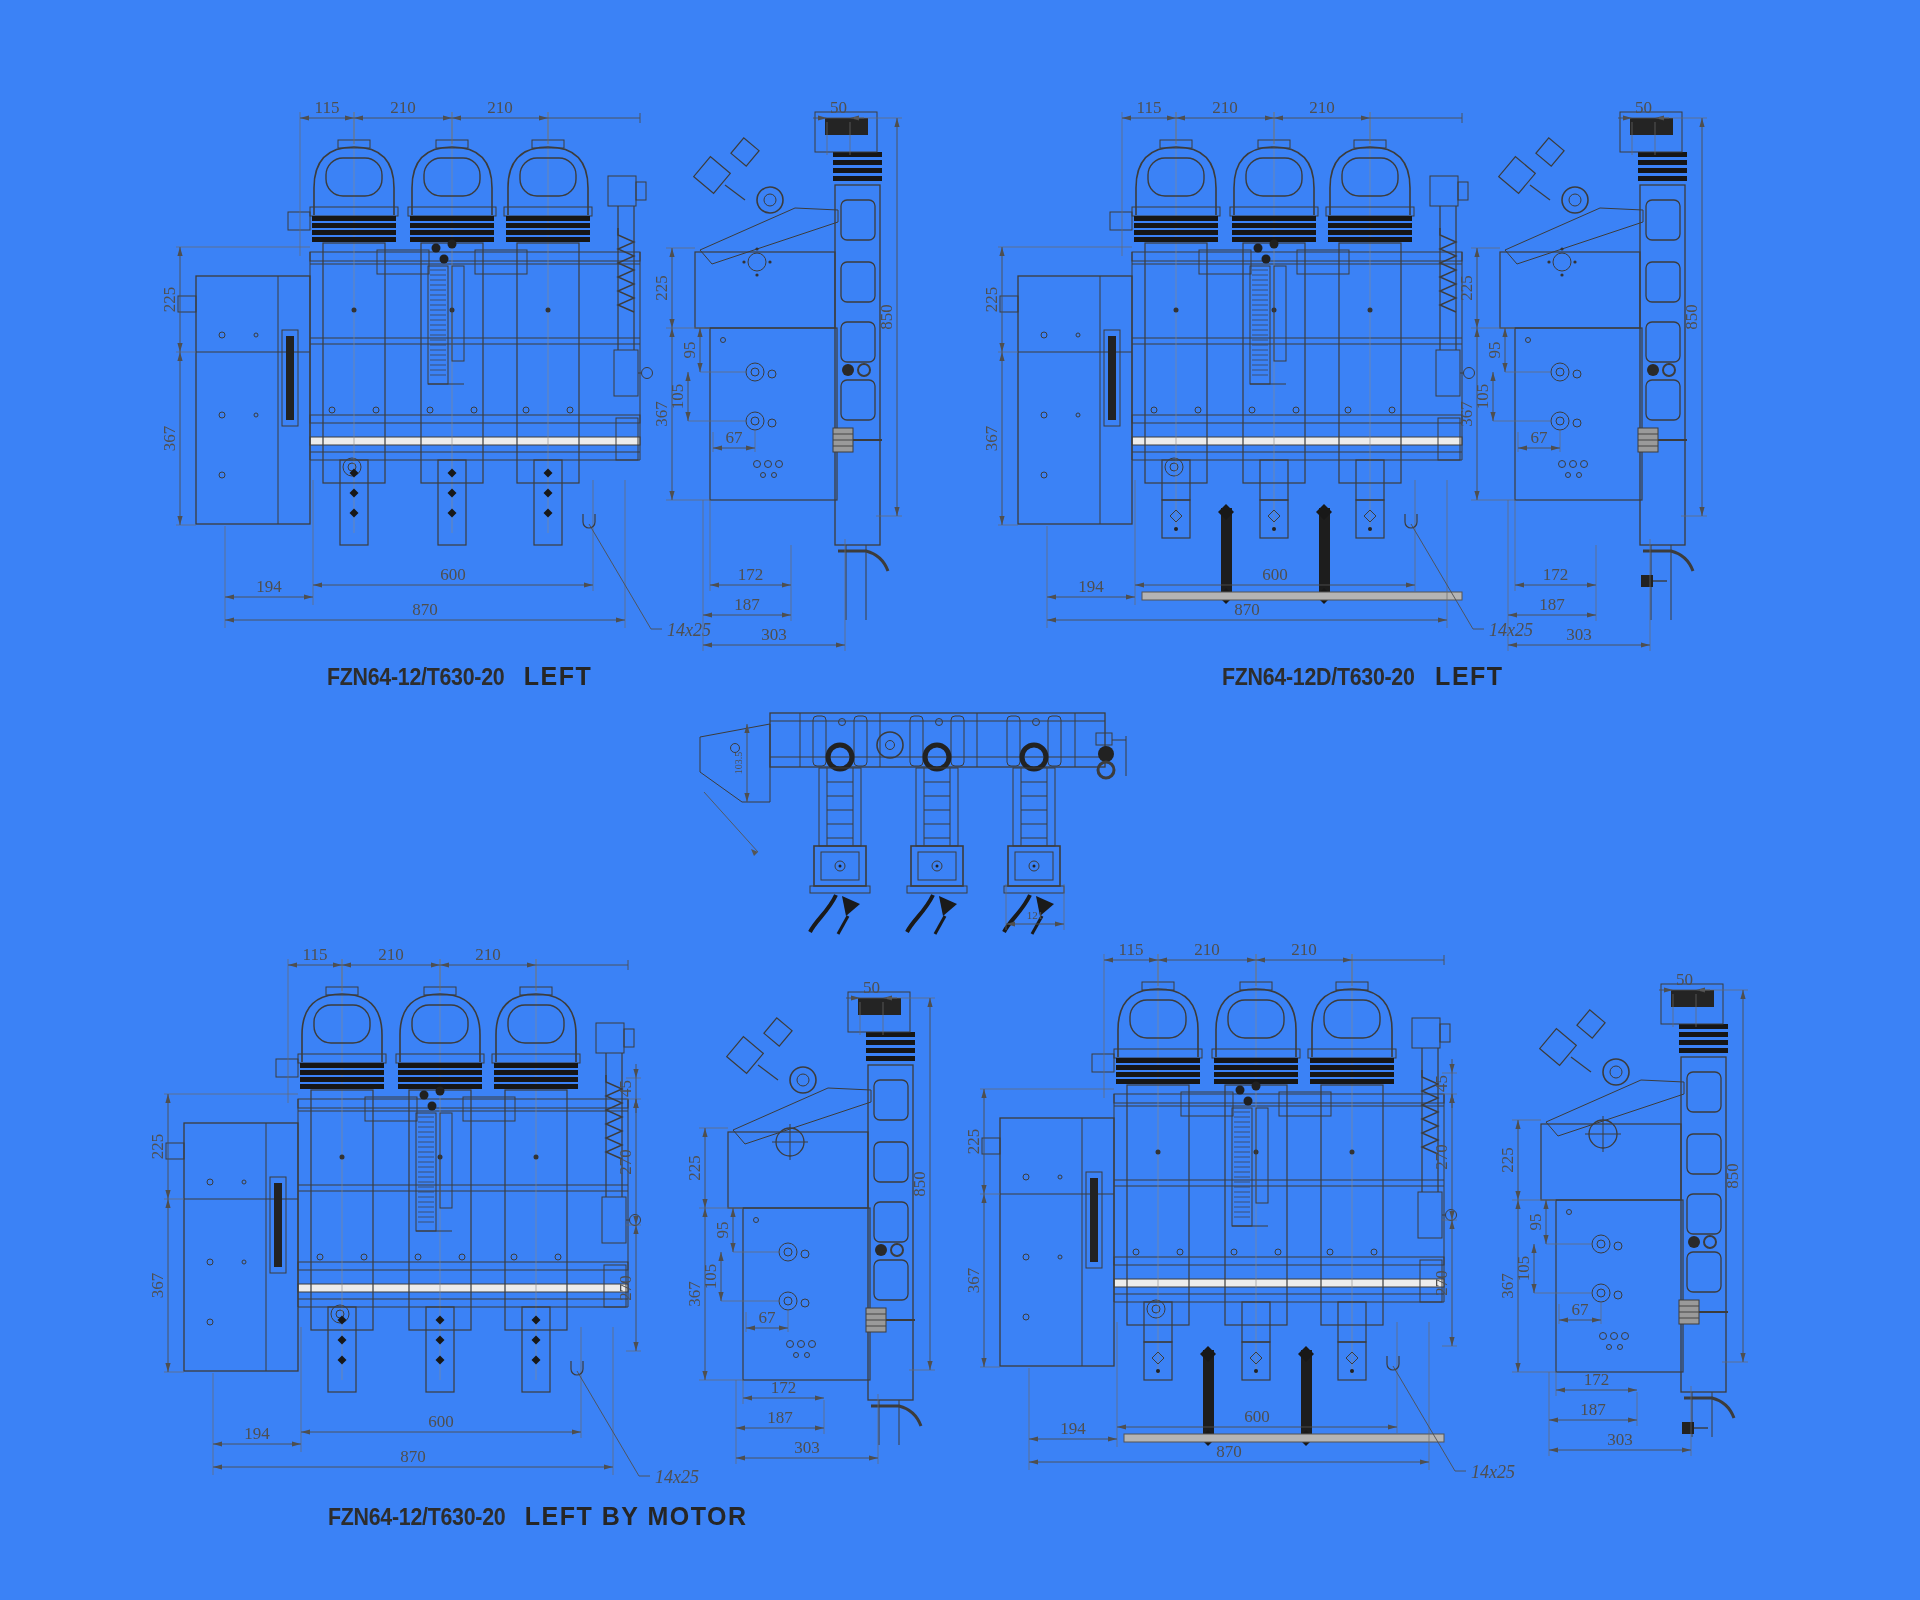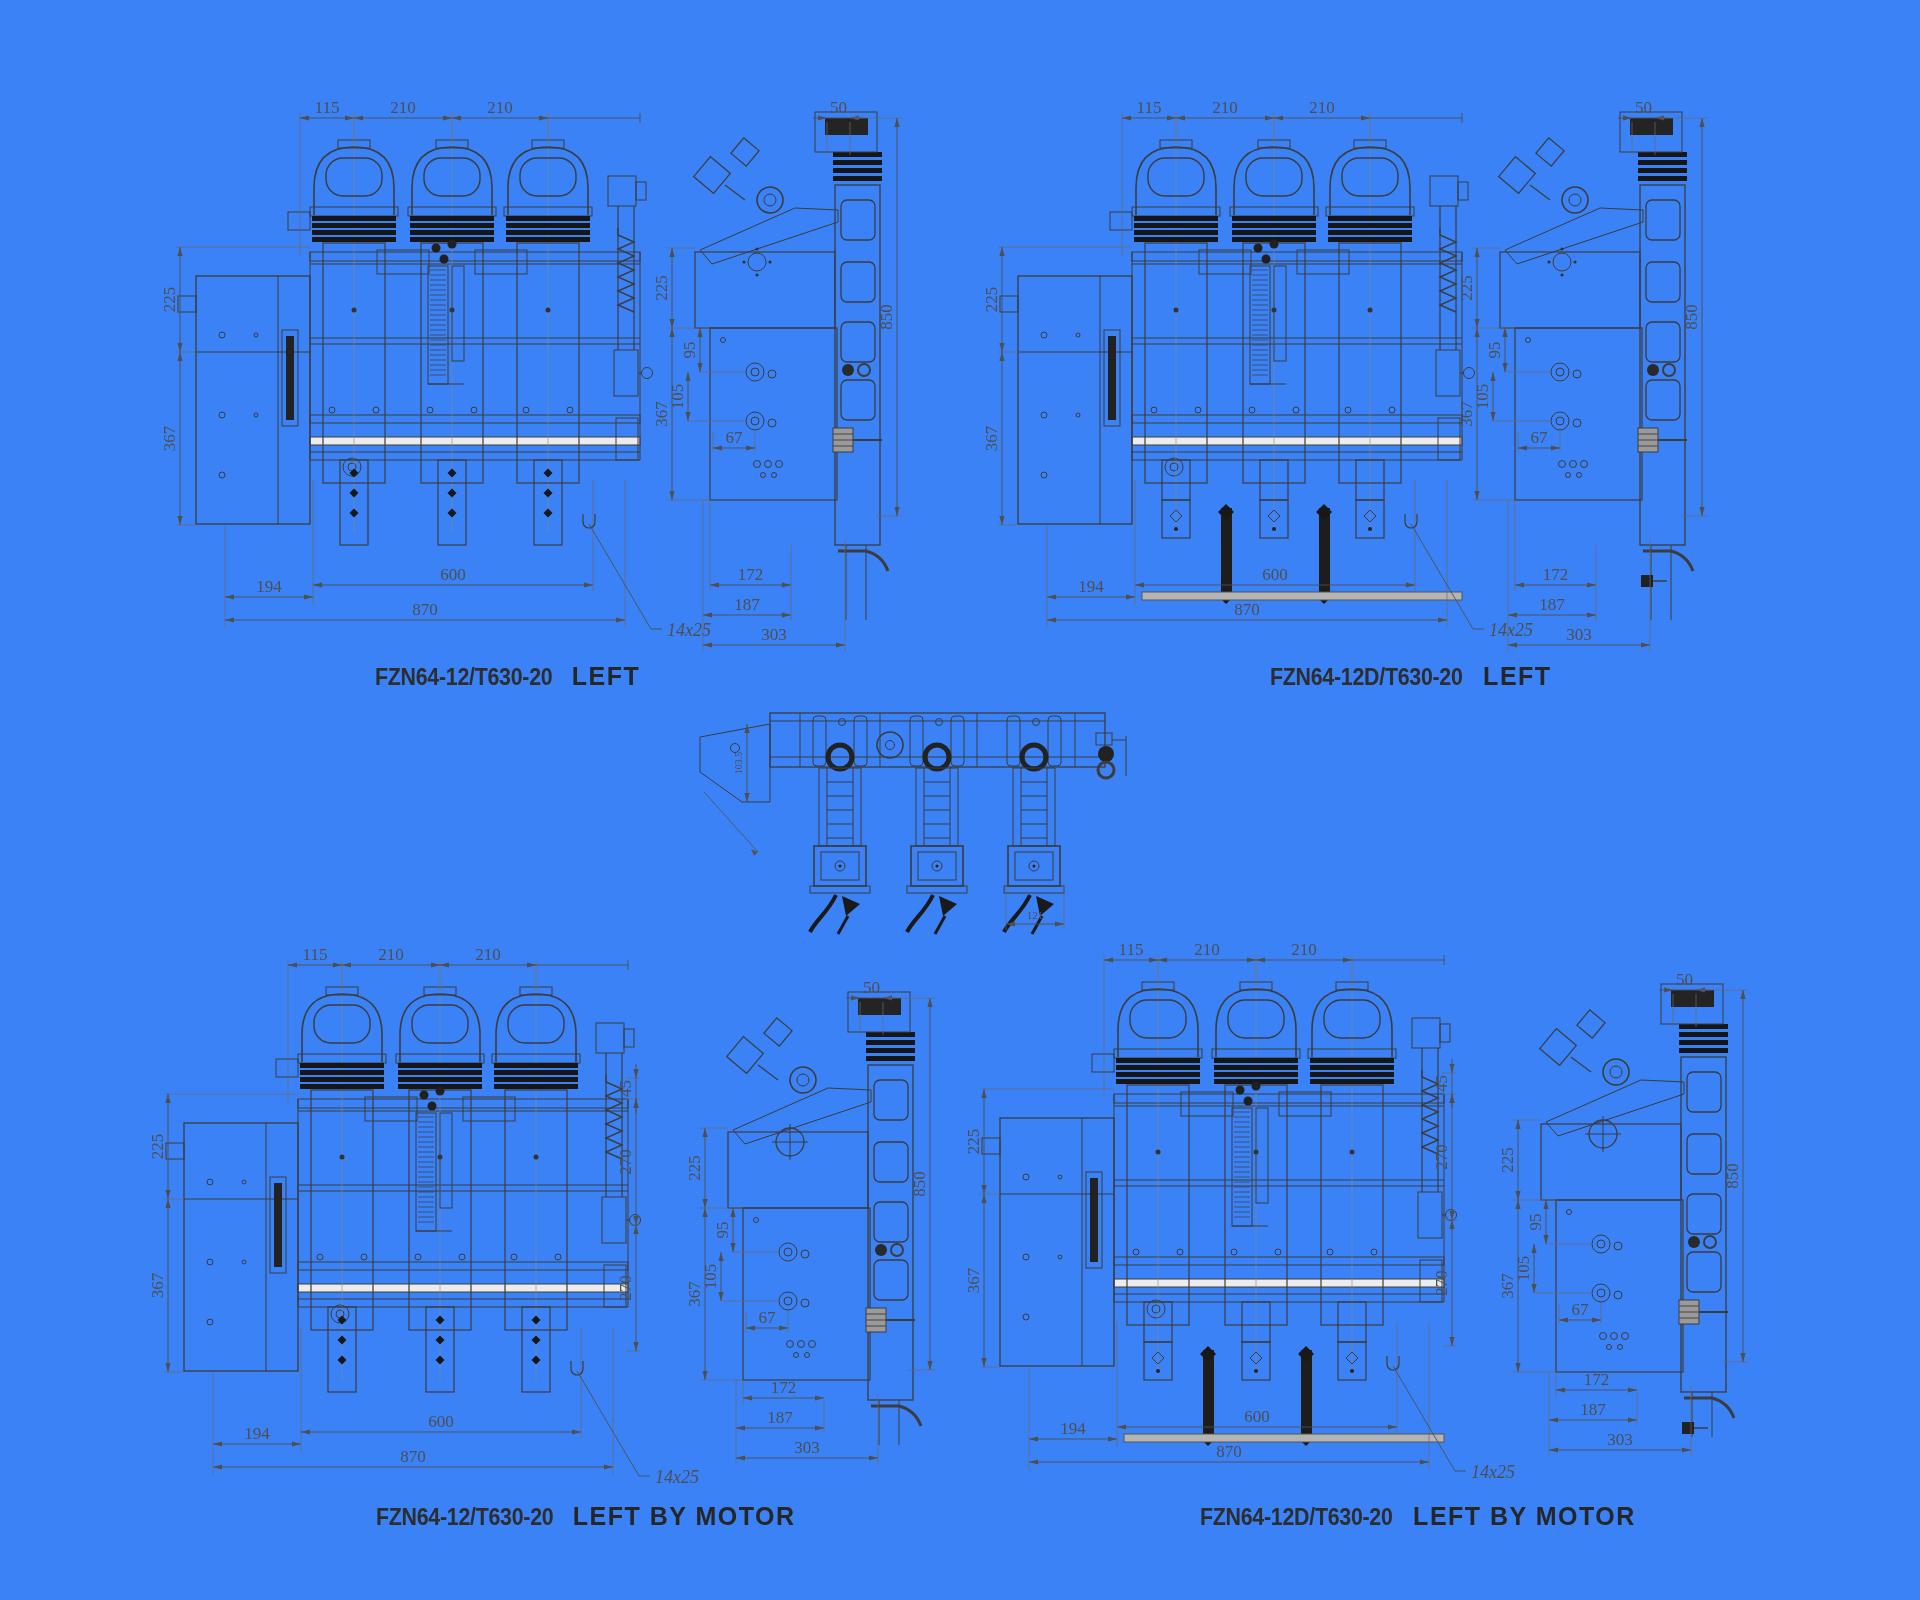--- a/index.html
+++ b/index.html
@@ -1,19 +1,19 @@
 <!DOCTYPE html>
 <html><head>
 <meta charset="utf-8">
 <style>
   html,body{margin:0;padding:0;background:#ffffff;}
   .canvas{position:relative;width:1920px;height:1600px;background:#3b82f6;overflow:hidden;
           font-family:"Liberation Sans",sans-serif;}
   svg{position:absolute;left:0;top:0;}
-  .title{position:absolute;white-space:nowrap;color:#2d2d2d;margin-left:48px;}
+  .title{position:absolute;white-space:nowrap;color:#2d2d2d;}
   .model{font-family:"Liberation Sans",sans-serif;font-weight:bold;font-size:23px;
          display:inline-block;transform:scaleX(.93);transform-origin:left center;letter-spacing:-0.3px;}
   .vlabel{font-family:"Liberation Sans",sans-serif;font-weight:bold;font-size:25px;
           letter-spacing:1.5px;margin-left:6px;color:#262626;}
 </style>
 </head>
 <body>
 
 <div class="canvas">
   <svg id="cad" width="1920" height="1600" viewBox="0 0 1920 1600">
@@ -1225,16 +1225,13 @@
 
   <div class="title" style="left:327px;top:662px">
     <span class="model">FZN64-12/T630-20</span><span class="vlabel">LEFT</span>
   </div>
   <div class="title" style="left:1222px;top:662px">
     <span class="model">FZN64-12D/T630-20</span><span class="vlabel">LEFT</span>
   </div>
   <div class="title" style="left:328px;top:1502px">
     <span class="model">FZN64-12/T630-20</span><span class="vlabel">LEFT BY MOTOR</span>
   </div>
-  <div class="title" style="left:1152px;top:1502px">
-    <span class="model">FZN64-12D/T630-20</span><span class="vlabel">LEFT BY MOTOR</span>
-  </div>
 </div>
 
 </body></html>

